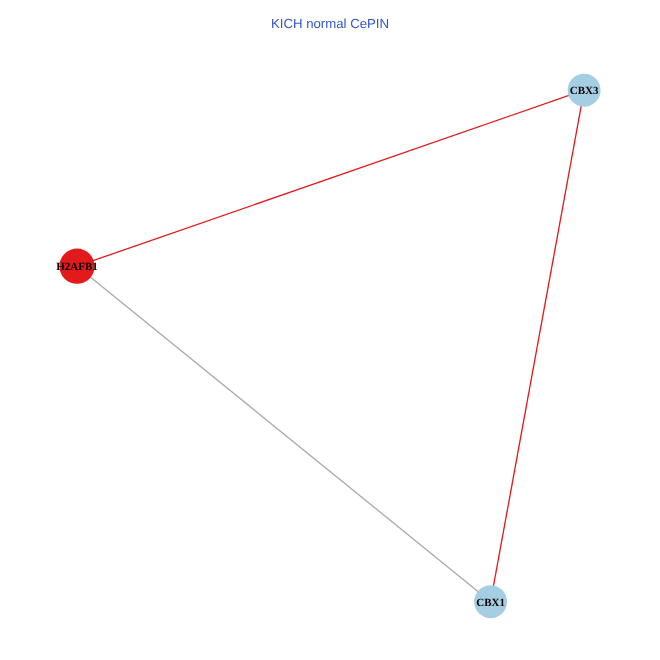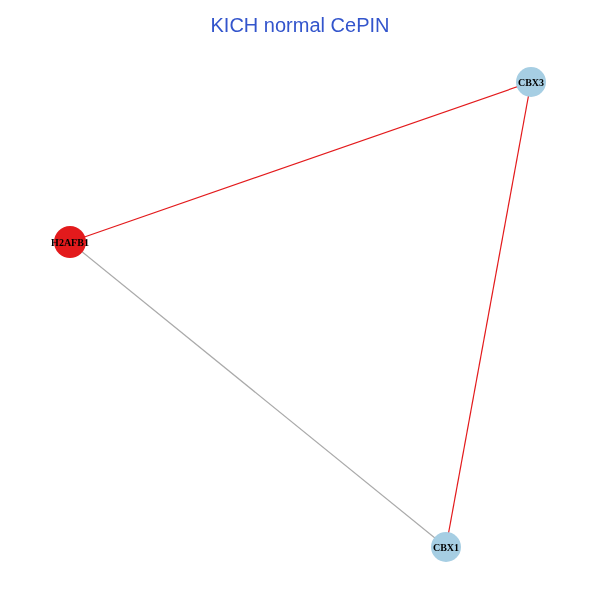--- a/index.html
+++ b/index.html
@@ -16,21 +16,21 @@
     width: 600px;
     height: 600px;
     background: #ffffff;
   }
   .plot-title {
     position: absolute;
     top: 14px;
     left: 0;
     width: 100%;
     text-align: center;
-    font-size: 20px;
+    font-size: 12px;
     font-weight: normal;
     font-family: "Liberation Sans", sans-serif;
   }
   svg.network {
     position: absolute;
     top: 0;
     left: 0;
   }
   svg.network text {
     font-family: "Liberation Serif", serif;

